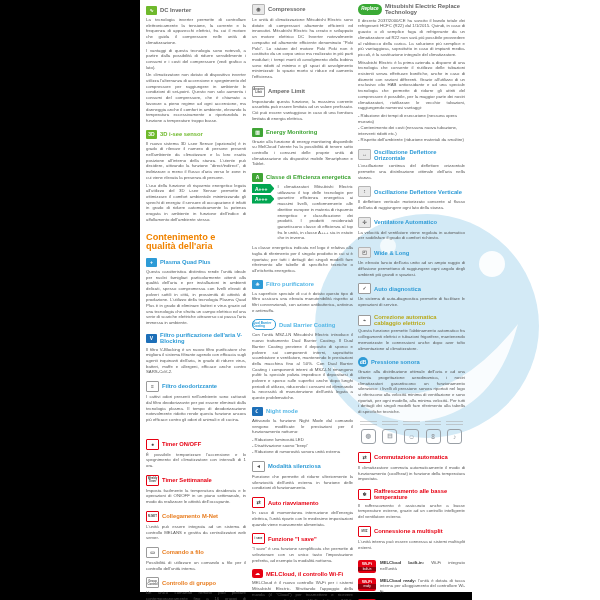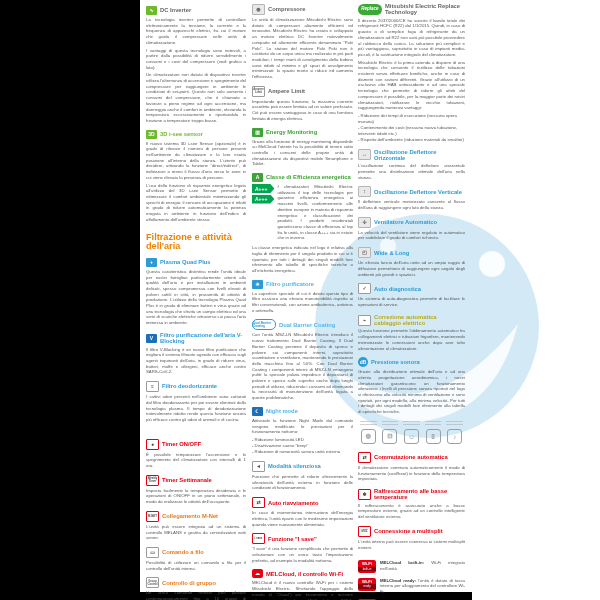--- a/index.html
+++ b/index.html
@@ -88,21 +88,21 @@
 
   <div class="blk">
     <div class="bh">
       <span class="ic sq-green">3D</span>
       <h5 class="hgreen">3D i-see sensor</h5>
     </div>
     <p>Il nuovo sistema 3D i-see Sensor (opzionale) è in grado di rilevare il numero di persone presenti nell'ambiente da climatizzare e la loro esatta posizione all'interno della stanza. L'utente può decidere, attivando la funzione "direct/indirect", di indirizzare o meno il flusso d'aria verso le zone in cui viene rilevata la presenza di persone.</p>
     <p>L'uso della funzione di risparmio energetico legata all'utilizzo del 3D i-see Sensor permette di ottimizzare il comfort ambientale minimizzando gli sprechi di energia: il sensore di occupazione è infatti in grado di ridurre automaticamente la potenza erogata in ambiente in funzione dell'indice di affollamento dell'ambiente stesso.</p>
   </div>
 
-  <div class="sect">Filtrazione e attività dell'aria</div>
+  <div class="sect">Contenimento e qualità dell'aria</div>
 
   <div class="blk">
     <div class="bh">
       <span class="ic sq-blue">+</span>
       <h5 class="hblue">Plasma Quad Plus</h5>
     </div>
     <p>Questa caratteristica distintiva rende l'unità ideale per nuclei famigliari particolarmente attenti alla qualità dell'aria e per installazioni in ambienti delicati, spesso compromessa con livelli elevati di polveri sottili in città, in prossimità di attività di produzione. L'utilizzo della tecnologia Plasma Quad Plus è in grado di eliminare batteri e virus grazie ad una tecnologia che sfrutta un campo elettrico ed una serie di scariche elettriche attraverso cui passa l'aria immessa in ambiente.</p>
   </div>
 
   <div class="blk">

